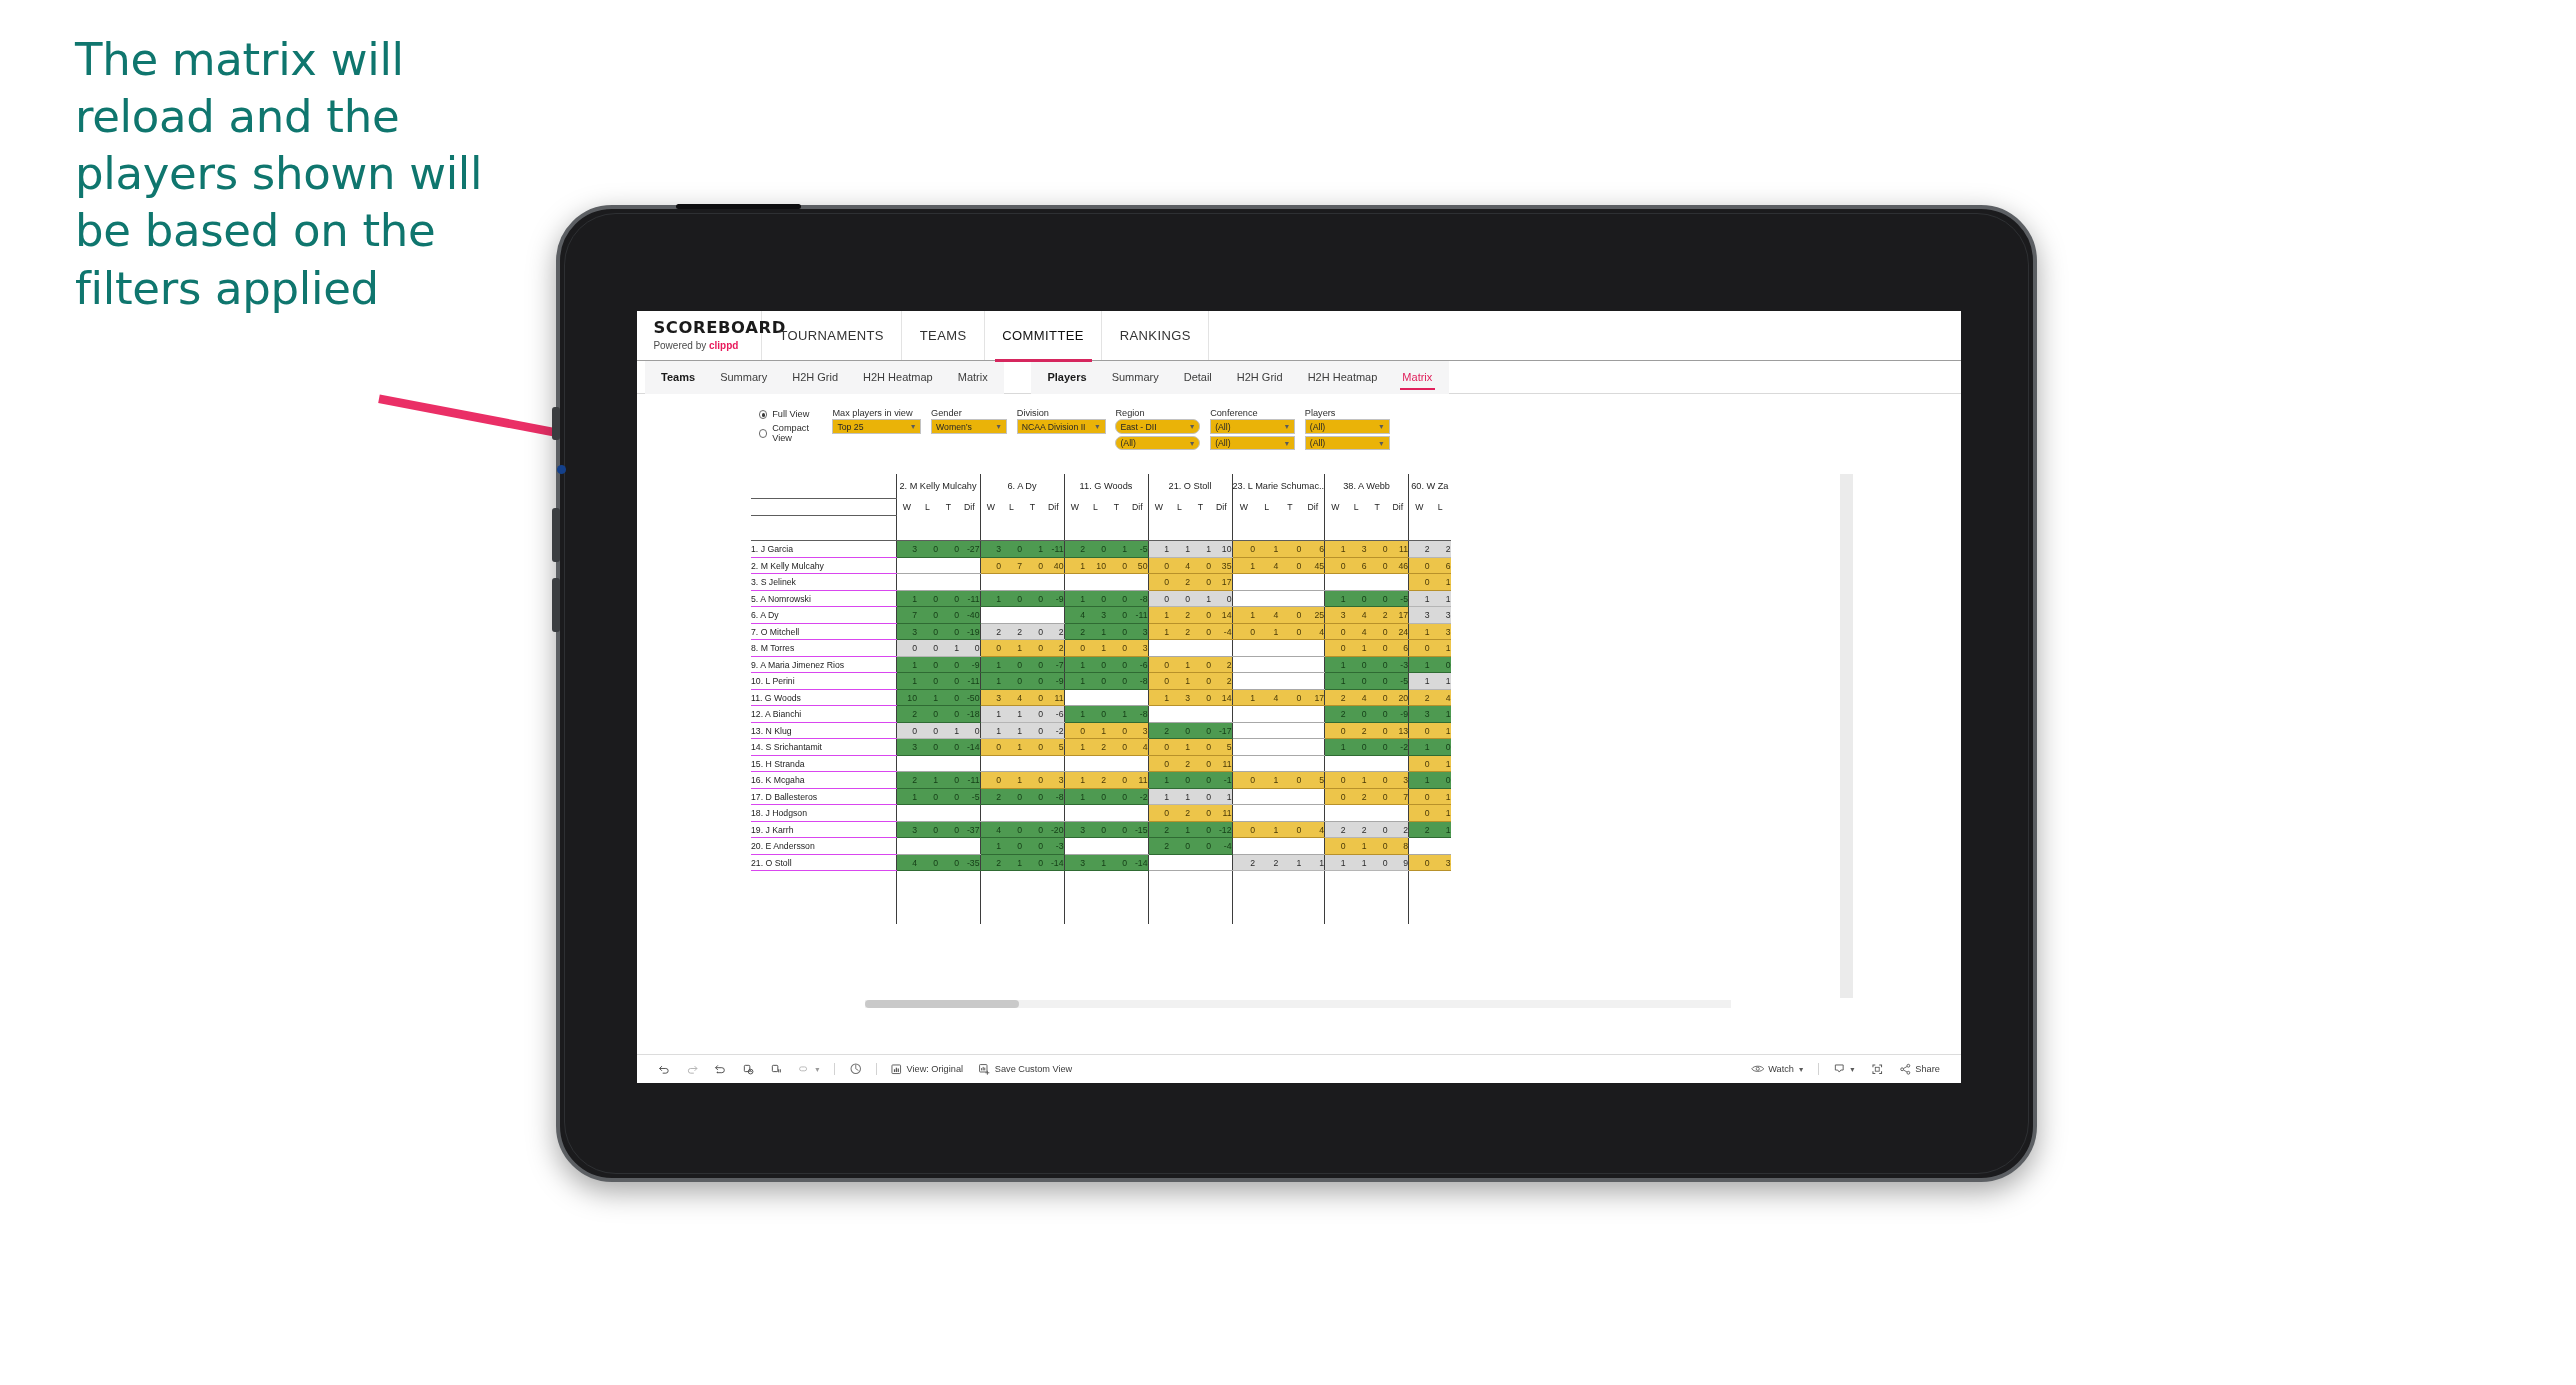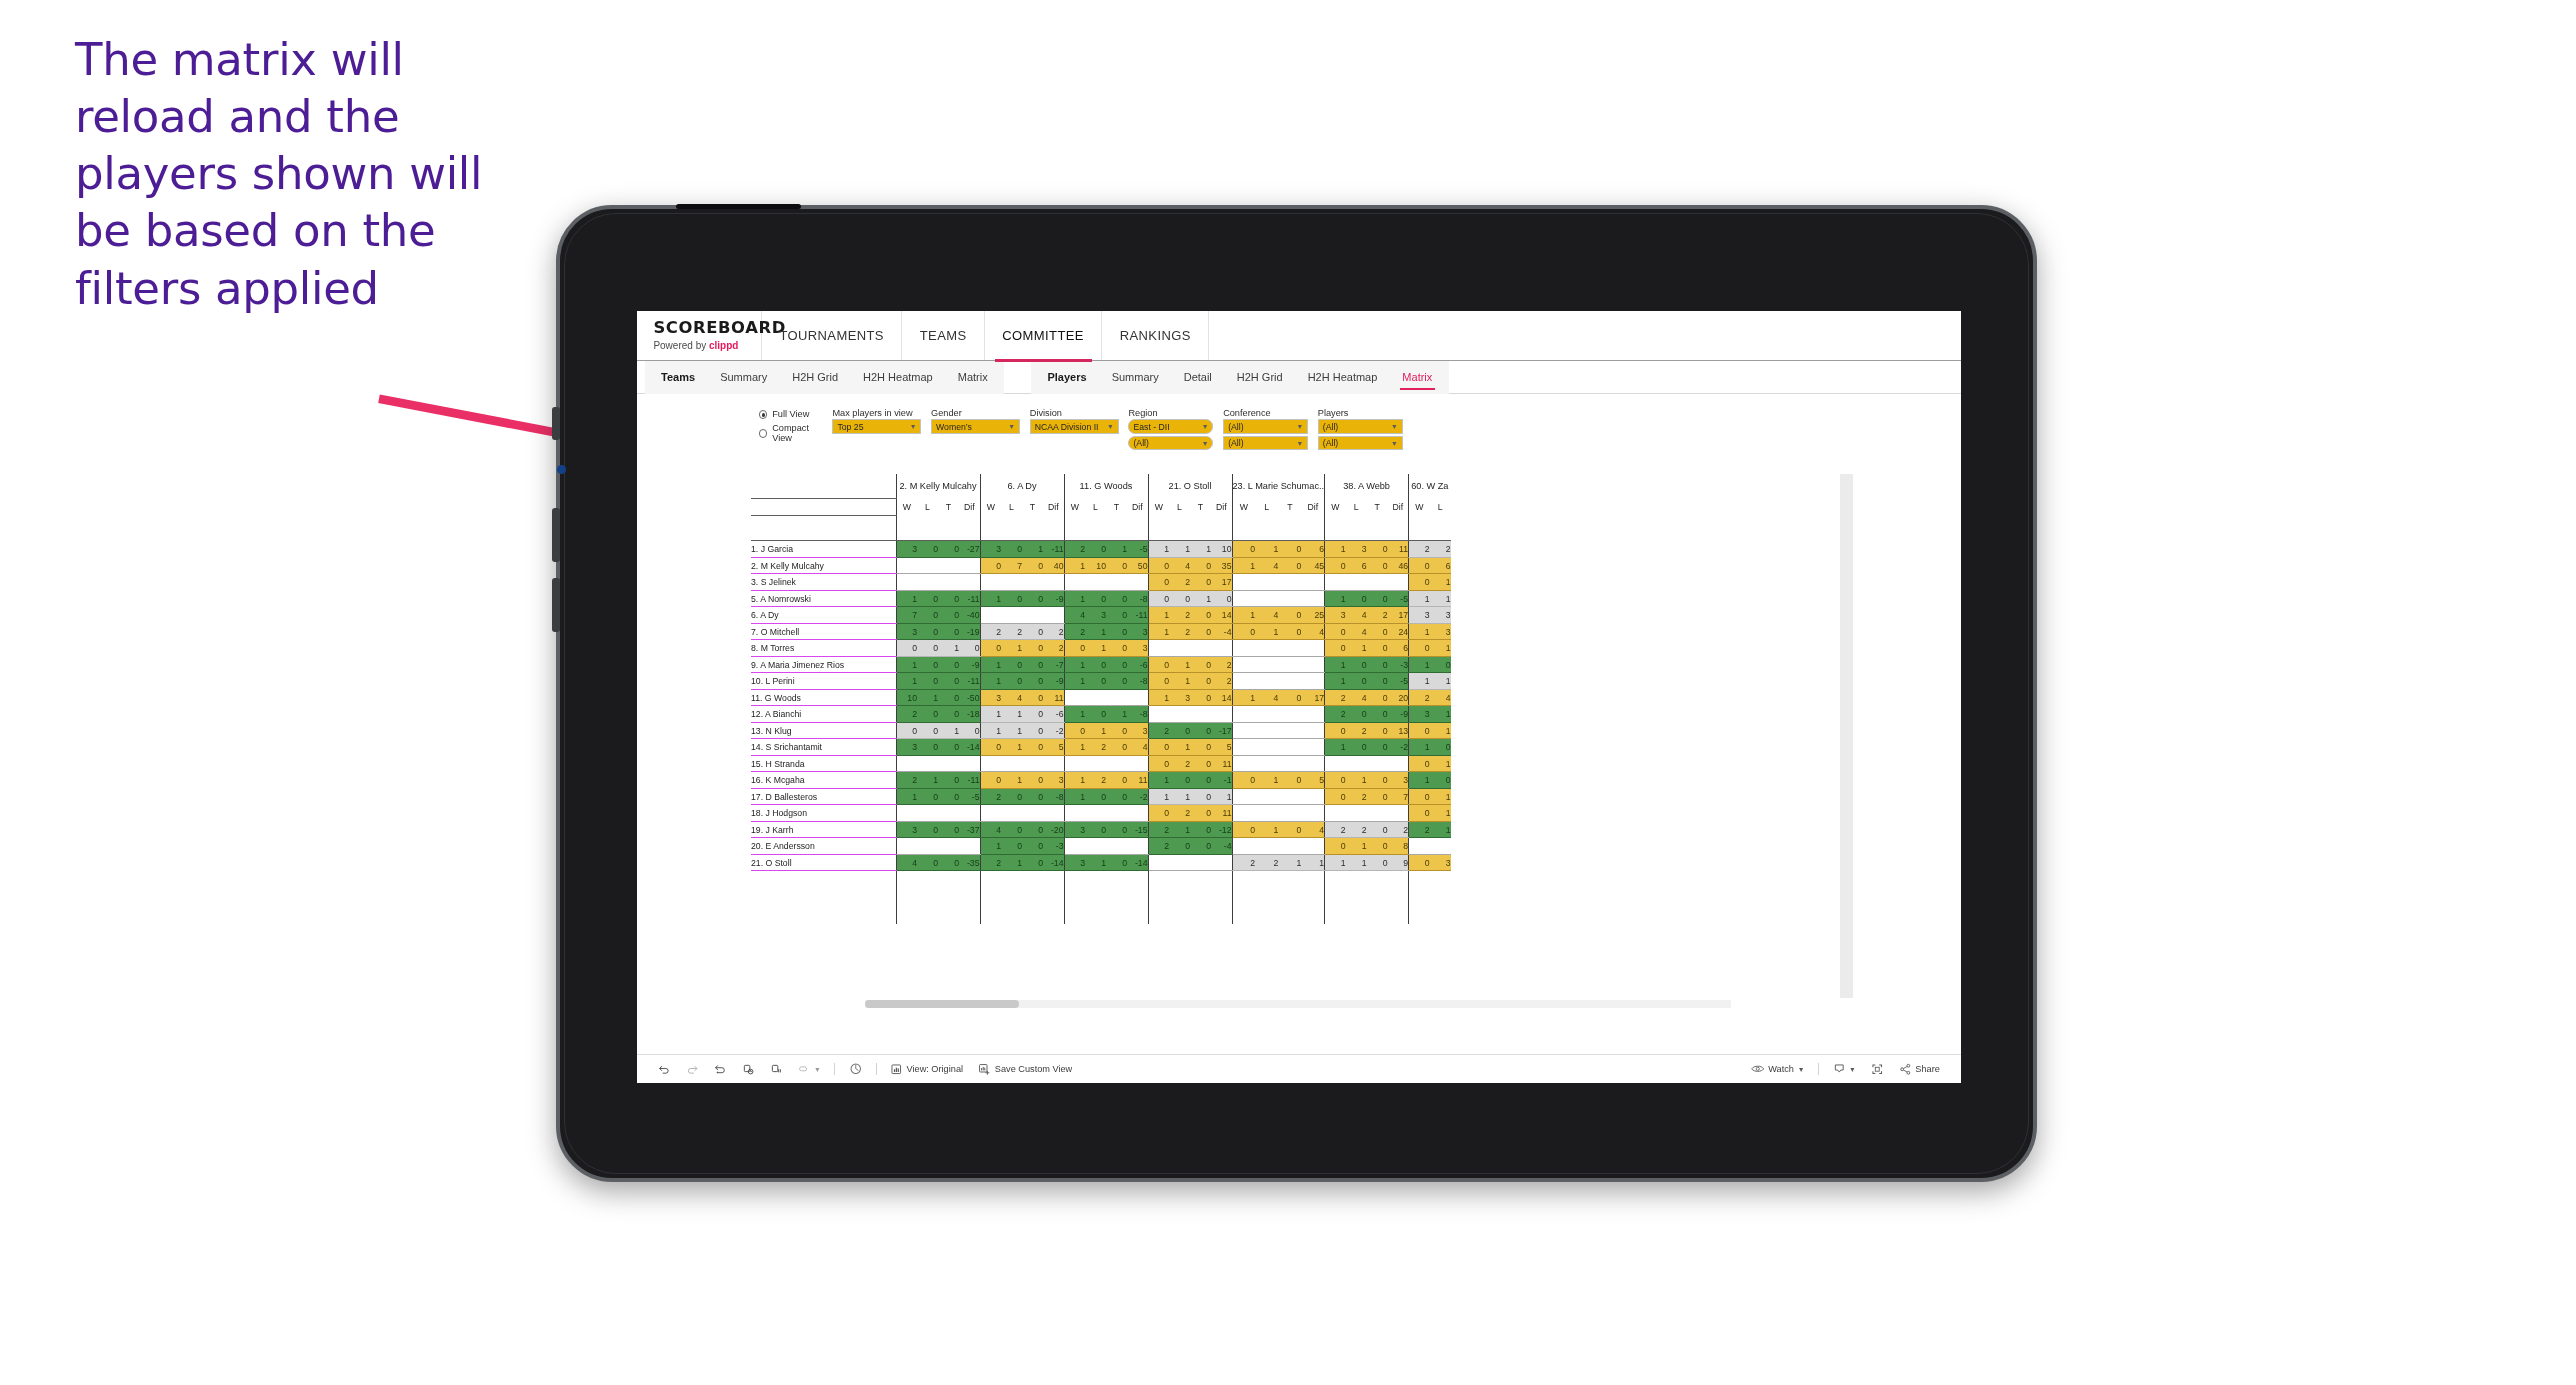--- a/index.html
+++ b/index.html
@@ -9,21 +9,21 @@
     width:2576px; height:1386px;
     background:#ffffff;
     font-family:"Liberation Sans", sans-serif;
     overflow:hidden;
     position:relative;
   }
 
   
   #annotation {
     position:absolute; left:75px; top:31px; width:454px;
-    font-size:45px; line-height:1.27; color:#4c1d95;
+    font-size:45px; line-height:1.27; color:#0f766e;
     font-family:"DejaVu Sans", sans-serif;
     letter-spacing:-0.3px;
   }
   #arrow { position:absolute; left:372px; top:391px; width:589px; height:125px; }
 
   
   #tablet {
     position:absolute; left:556px; top:205px;
     width:1481px; height:977px;
     background:#1b1b1d;
@@ -97,21 +97,21 @@
   .radioRow { display:flex; align-items:center; gap:4.8px; margin-bottom:3.9px; font-size:9.2px; }
   .rad { width:8.7px; height:8.7px; border-radius:50%; border:1.2px solid #6b6b6b; background:#fff; position:relative; flex:none; }
   .rad.on:after { content:""; position:absolute; left:1.9px; top:1.9px; width:3.9px; height:3.9px; border-radius:50%; background:#3a3a3a; }
   .flabel { font-size:9.2px; color:#2e2e2e; margin-bottom:1.9px; display:block; white-space:nowrap; }
   .sel {
     height:14.5px; border:1px solid #c2c2c2; background:#eab308; display:flex;
     align-items:center; justify-content:space-between; padding:0 4px;
     font-size:8.7px; color:#262626; margin-bottom:1.9px;
   }
   .sel .car { font-size:6.8px; color:#5a5a5a; margin-left:5.8px; }
-  .w-maxp { width:89px; } .w-gen { width:89px; } .w-div { width:89px; }
+  .w-maxp { width:89px; } .w-gen { width:76px; } .w-div { width:89px; }
   .w-reg { width:85px;border-radius:7px; } .w-conf { width:85px; } .w-play { width:85px; }
 
   
   #matrixScroll { position:absolute; left:0; right:0; top:66px; bottom:0; overflow:hidden; }
   table.mx { border-collapse:collapse; font-size:8.7px; color:#1d1d1d; table-layout:fixed; }
   table.mx td, table.mx th { padding:0; margin:0; }
   .rowLab {
     width:145px; height:16.5px; font-size:8.7px; text-align:left; padding-left:3.9px;
     border-bottom:1px solid #d946ef; background:#fff; white-space:nowrap; overflow:hidden;
     font-weight:normal; color:#1d1d1d;

